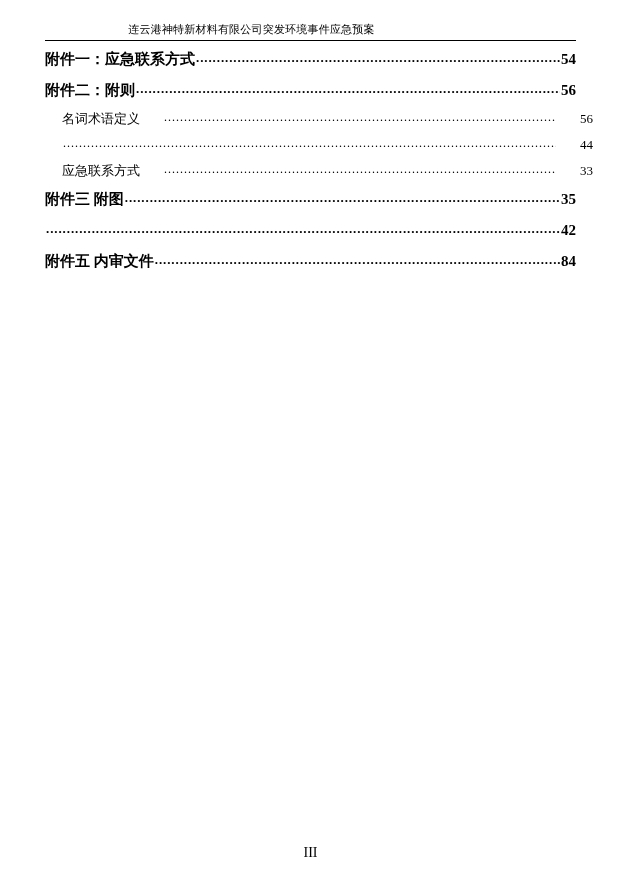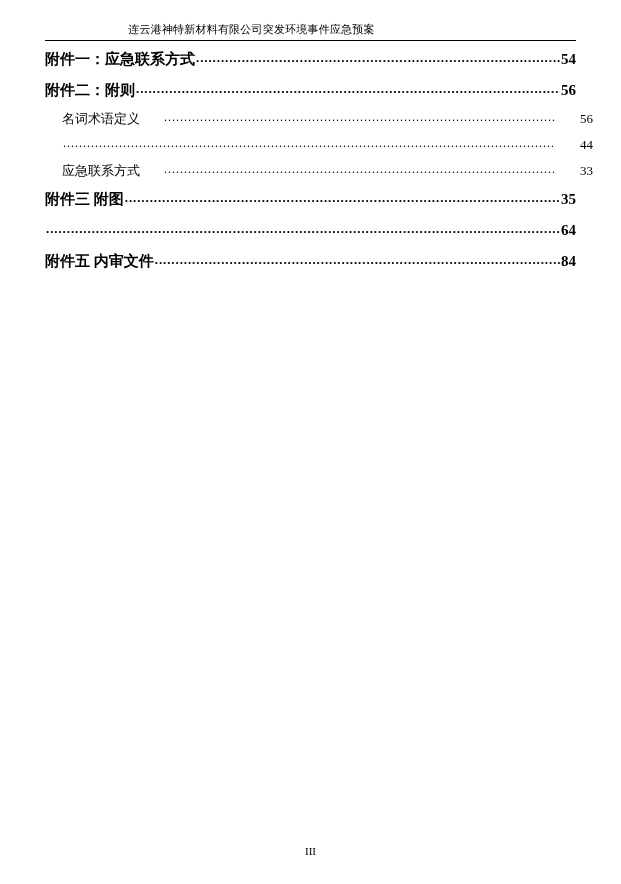--- a/index.html
+++ b/index.html
@@ -92,21 +92,21 @@
     letter-spacing: 1.0px;
     font-size: 12px;
   }
 
   .footer {
     position: absolute;
     top: 845px;
     left: 0;
     width: 621px;
     text-align: center;
-    font-size: 11px;
+    font-size: 14px;
     color: #000000;
     font-family: Liberation Serif, serif;
   }
 </style>
 </head>
 <body>
 
 <div class="page">
 
   <div class="header">连云港神特新材料有限公司突发环境事件应急预案</div>
@@ -137,21 +137,21 @@
         <span class="dots">..............................................................................................................................................</span>
         <span class="page-no">33</span>
       </div>
       <div class="toc-entry lvl1">
         <span class="label">附件三  附图</span>
         <span class="dots">..............................................................................................................................................</span>
         <span class="page-no">35</span>
       </div>
       <div class="toc-entry lvl1">
         <span class="dots">..............................................................................................................................................</span>
-        <span class="page-no">64</span>
+        <span class="page-no">42</span>
       </div>
       <div class="toc-entry lvl1">
         <span class="label">附件五  内审文件</span>
         <span class="dots">..............................................................................................................................................</span>
         <span class="page-no">84</span>
       </div>
     </div>
 
   <div class="footer">III</div>
 

